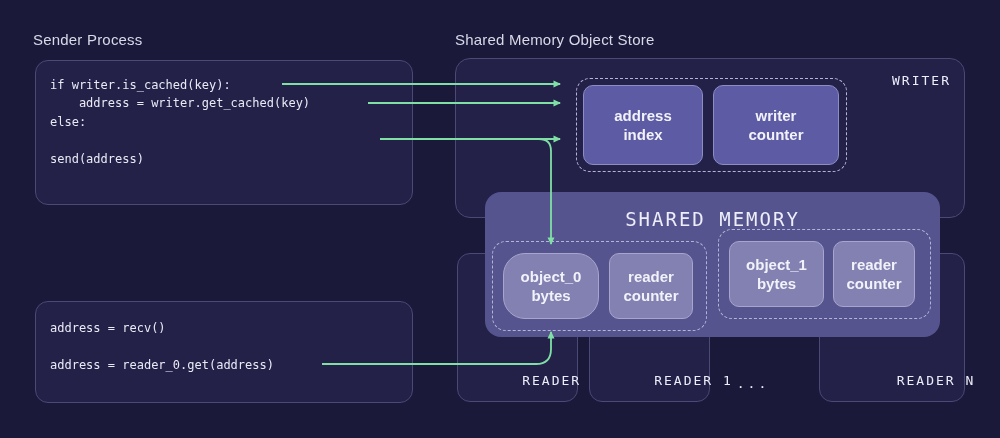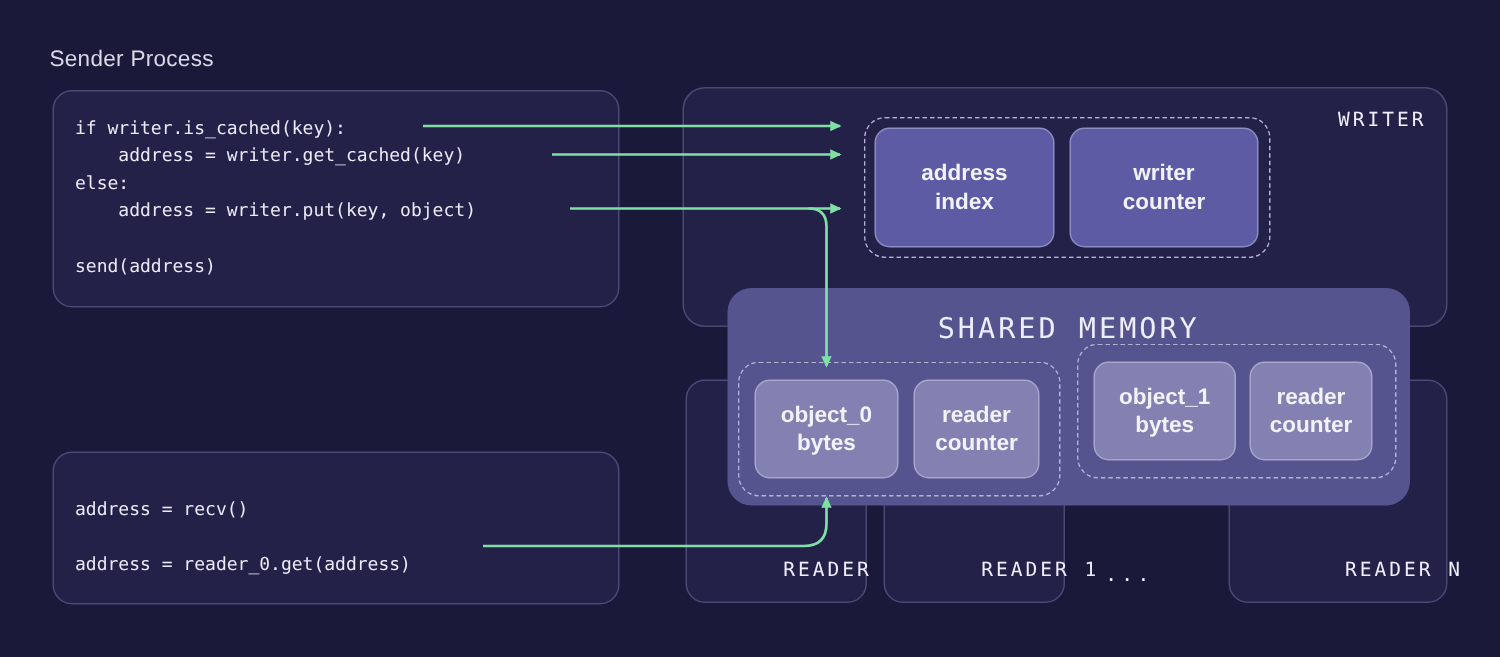--- a/index.html
+++ b/index.html
@@ -22,21 +22,21 @@
     border:1px solid var(--panel_border);border-radius:13px;box-sizing:border-box;}
   #sender-panel{left:35px;top:60px;width:378px;height:145px;}
   #receiver-panel{left:35px;top:301px;width:378px;height:102px;}
   #writer-panel{left:455px;top:58px;width:510px;height:160px;border-radius:15px;}
   #reader-0{left:457px;top:253px;width:121px;height:149px;}
   #reader-1{left:589px;top:253px;width:121px;height:149px;}
   #reader-n{left:819px;top:253px;width:146px;height:149px;}
 
   .code{padding:15px 0 0 14px;font-family:"DejaVu Sans Mono",monospace;
     font-size:12px;color:var(--code);}
-  #receiver-panel .code{padding-top:28px;}
+  #receiver-panel .code{padding-top:17px;}
   .code-line{white-space:pre;height:18.4px;line-height:18.4px;}
 
   .mono-label{font-family:"DejaVu Sans Mono",monospace;font-size:13px;
     letter-spacing:2px;color:var(--mono_label);}
   #writer-tag{position:absolute;top:14px;right:13px;}
   .reader-tag{position:absolute;bottom:13px;left:0;width:100%;text-align:center;margin-left:44px;}
   #dots{position:absolute;left:728px;top:376px;width:50px;text-align:center;letter-spacing:3px;}
 
   .dashed-group{position:absolute;border:1.5px dashed var(--dashed);
     border-radius:14px;box-sizing:border-box;display:flex;}
@@ -44,47 +44,47 @@
   #shm-group-0{left:7px;top:49px;width:215px;height:90px;padding:11px 10px;gap:10px;}
   #shm-group-1{left:233px;top:37px;width:213px;height:90px;padding:11px 10px;gap:9px;}
 
   .cell{display:flex;align-items:center;justify-content:center;text-align:center;
     font-weight:bold;font-size:15px;line-height:19px;color:var(--text);
     border-radius:10px;white-space:pre-line;box-sizing:border-box;}
   .writer-cell{background:var(--writer_cell);border:1px solid var(--writer_cell_border);}
   #cell-address{flex:0 0 120px;}
   #cell-writer-counter{flex:0 0 126px;}
   .shared-cell{background:var(--shared_cell);border:1px solid var(--shared_cell_border);}
-  #cell-obj0{flex:0 0 96px;}
+  #cell-obj0{flex:0 0 96px;border-radius:22px;}
   #cell-rc0{flex:0 0 84px;}
   #cell-obj1{flex:0 0 95px;}
   #cell-rc1{flex:0 0 82px;}
 
   #shared-panel{position:absolute;left:485px;top:192px;width:455px;height:145px;
     background:var(--shared);border-radius:16px;}
   #shared-title{display:block;text-align:center;margin-top:16px;font-size:19px;}
 
   #arrow-layer{position:absolute;left:0;top:0;width:1000px;height:438px;
     pointer-events:none;}
   .arrow{stroke:var(--green);stroke-width:1.8;fill:none;}
   #ah-path{fill:var(--green);}
 </style>
 </head>
 <body>
 
 <div class="canvas">
 
   <div class="section-label" id="label-sender">Sender Process</div>
+  <div class="section-label" id="label-store">Shared Memory Object Store</div>
 
   <div class="panel" id="sender-panel">
     <div class="code">
       <div class="code-line">if writer.is_cached(key):</div>
       <div class="code-line">    address = writer.get_cached(key)</div>
       <div class="code-line">else:</div>
-      <div class="code-line">    address = writer.put(key, object)</div>
       <div class="code-line"></div>
       <div class="code-line">send(address)</div>
     </div>
   </div>
 
   <div class="panel" id="receiver-panel">
     <div class="code">
       <div class="code-line">address = recv()</div>
       <div class="code-line"></div>
       <div class="code-line">address = reader_0.get(address)</div>

